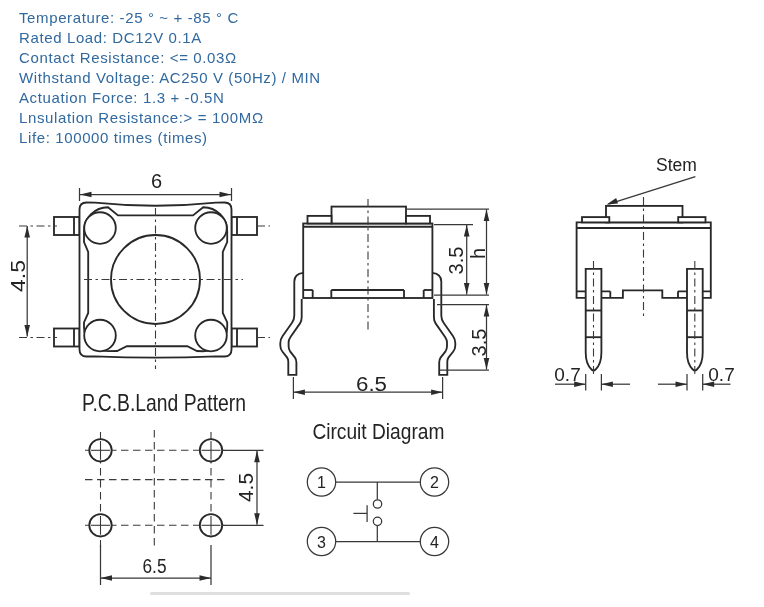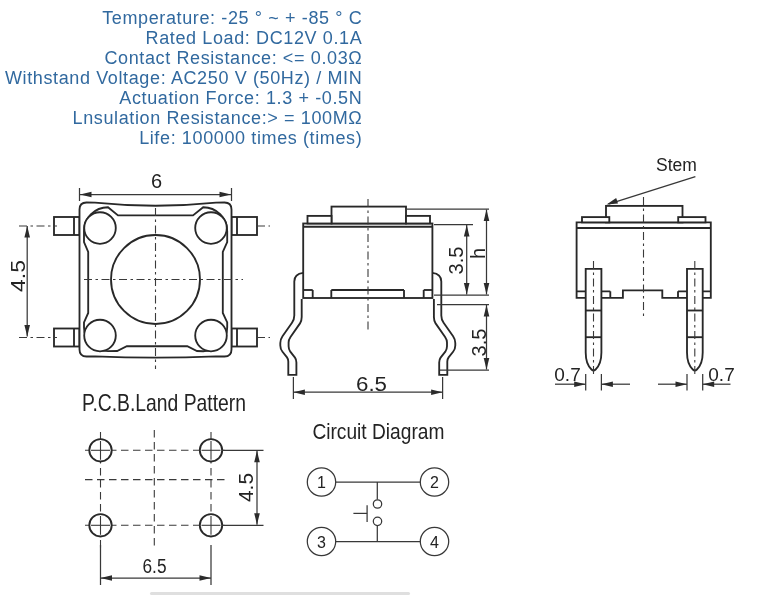--- a/index.html
+++ b/index.html
@@ -1,18 +1,18 @@
 <!DOCTYPE html>
 <html><head>
 <meta charset="utf-8">
 <style>
 html,body{margin:0;padding:0;background:#fff;}
 #page{position:relative;width:764px;height:607px;background:#fff;overflow:hidden;
 font-family:"Liberation Sans",sans-serif;}
-#specs{position:absolute;left:5px;top:8px;color:#31699f;font-size:18px;line-height:20px;white-space:pre;letter-spacing:0.62px;text-align:right;}
+#specs{position:absolute;left:19px;top:8px;color:#31699f;font-size:15px;line-height:20px;white-space:pre;letter-spacing:0.62px;}
 svg{position:absolute;left:0;top:0;filter:blur(0.35px);}
 .ln{stroke:#282828;stroke-width:1.85;fill:none;}
 .lnw{stroke:#282828;stroke-width:1.85;fill:#fff;}
 .thin{stroke:#383838;stroke-width:1.25;fill:none;}
 .dash{stroke:#3a3a3a;stroke-width:1.1;fill:none;stroke-dasharray:8 3.5 2.5 3.5;}
 .dash2{stroke:#3a3a3a;stroke-width:1.1;fill:none;stroke-dasharray:7.5 4.5;}
 .ah{fill:#2b2b2b;stroke:none;}
 text{fill:#232323;font-family:"Liberation Sans",sans-serif;}
 </style>
 </head>

